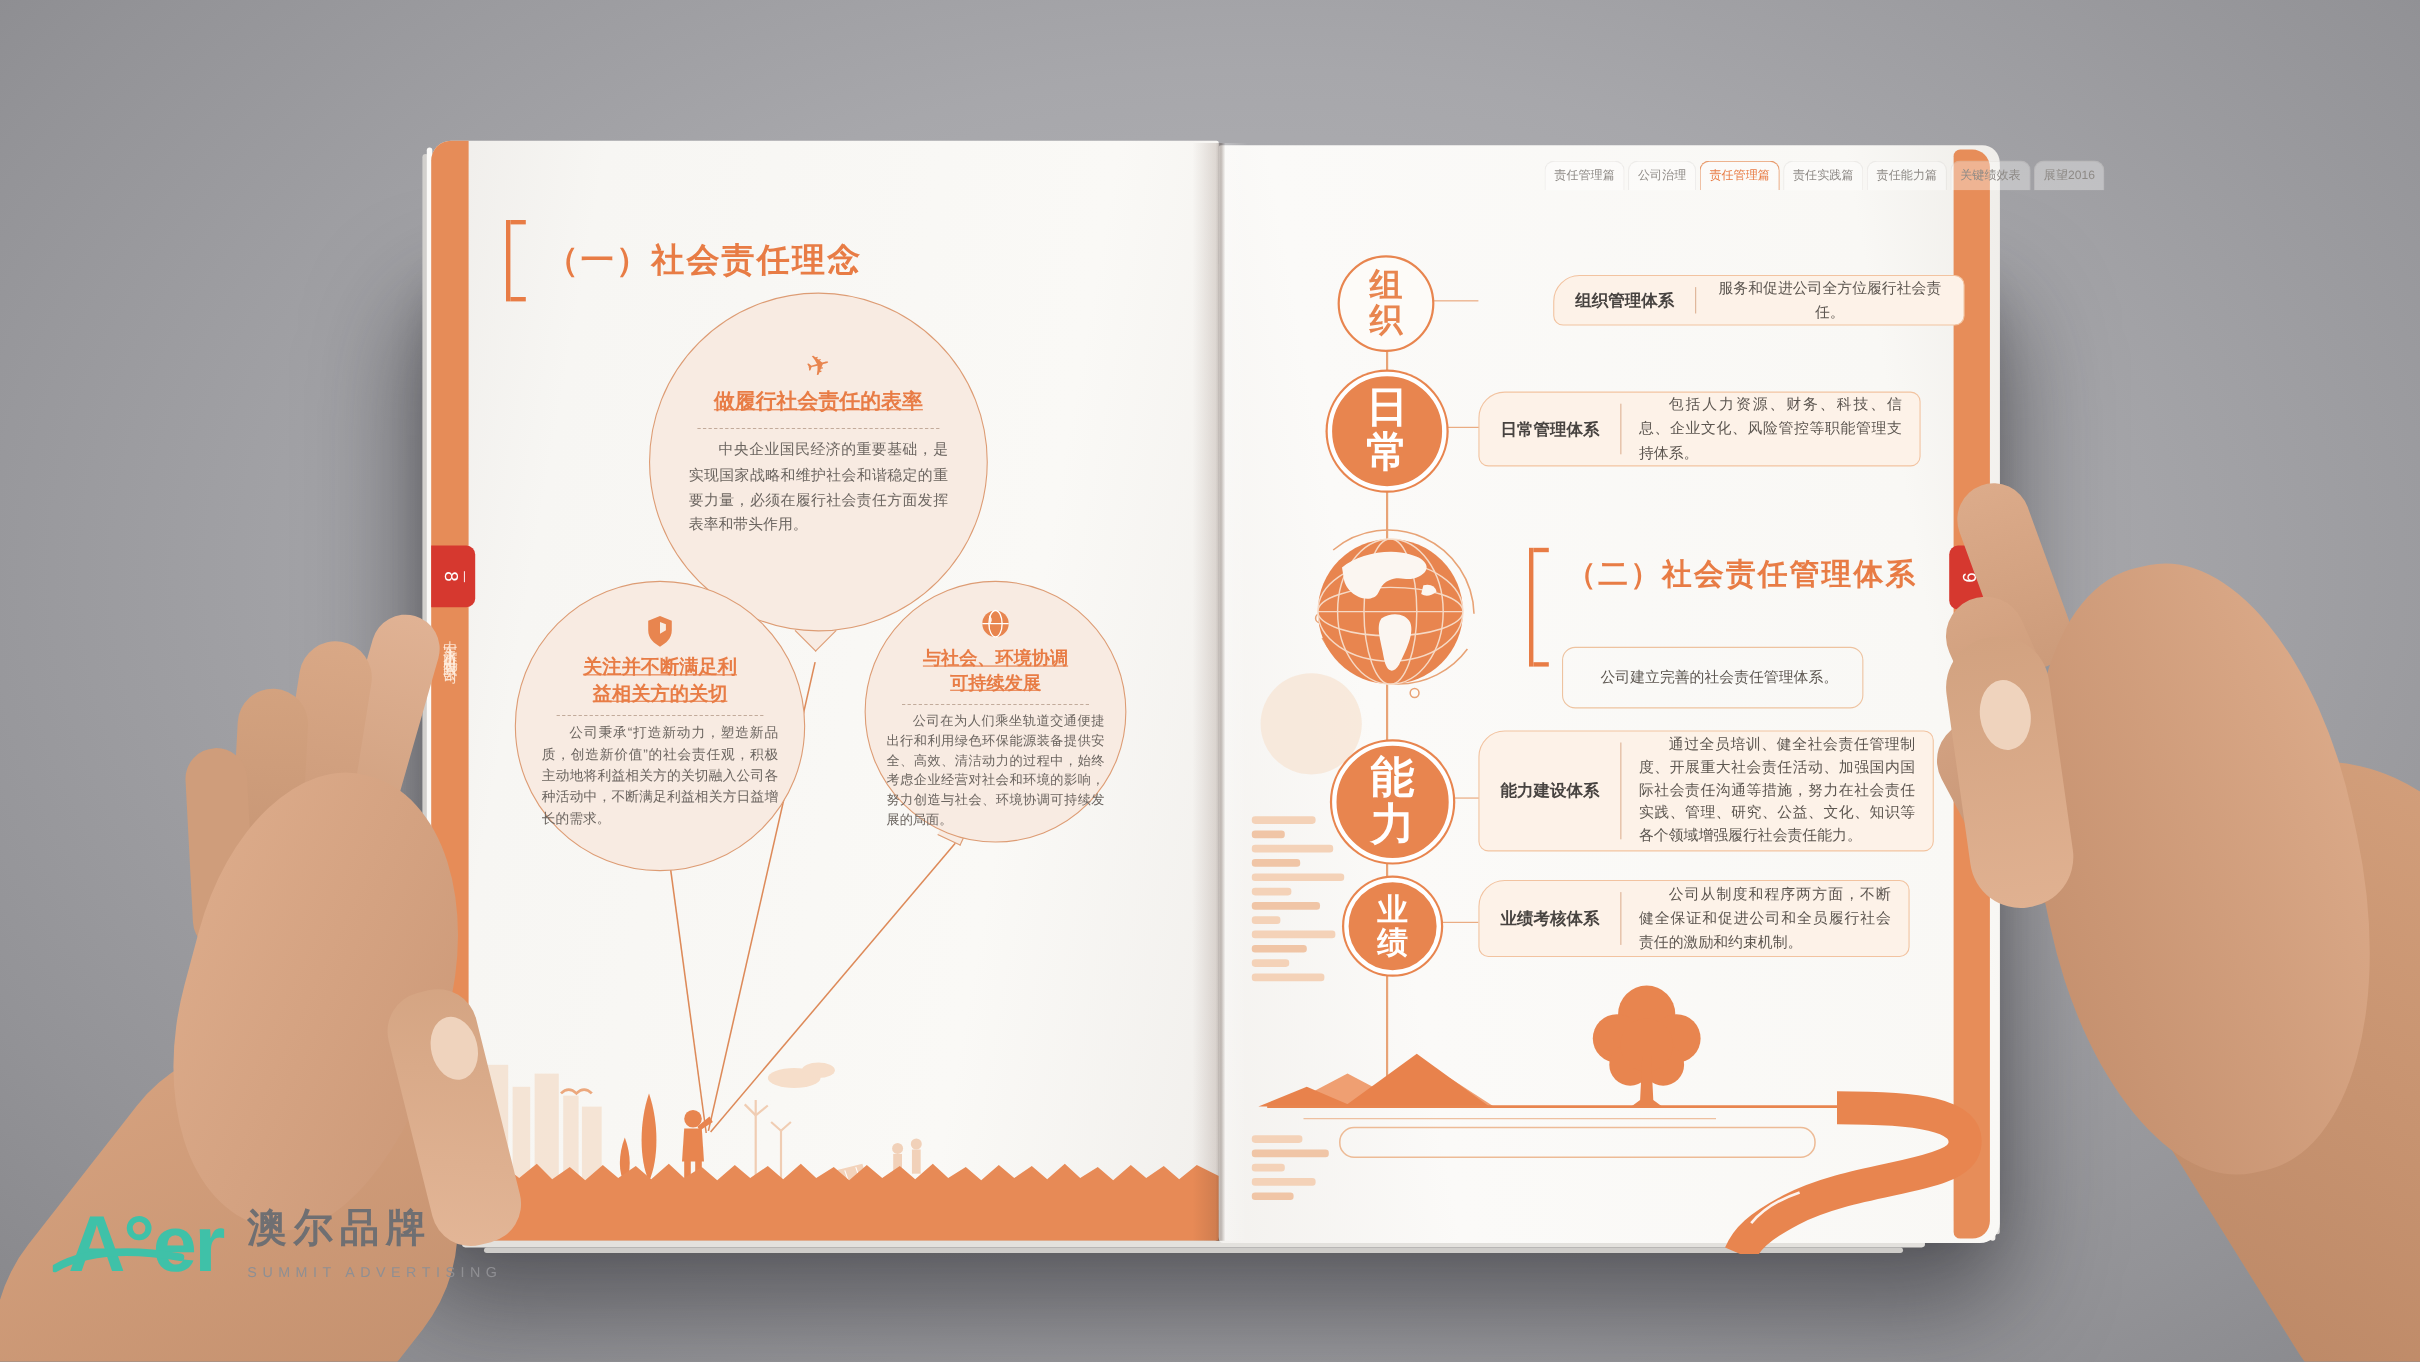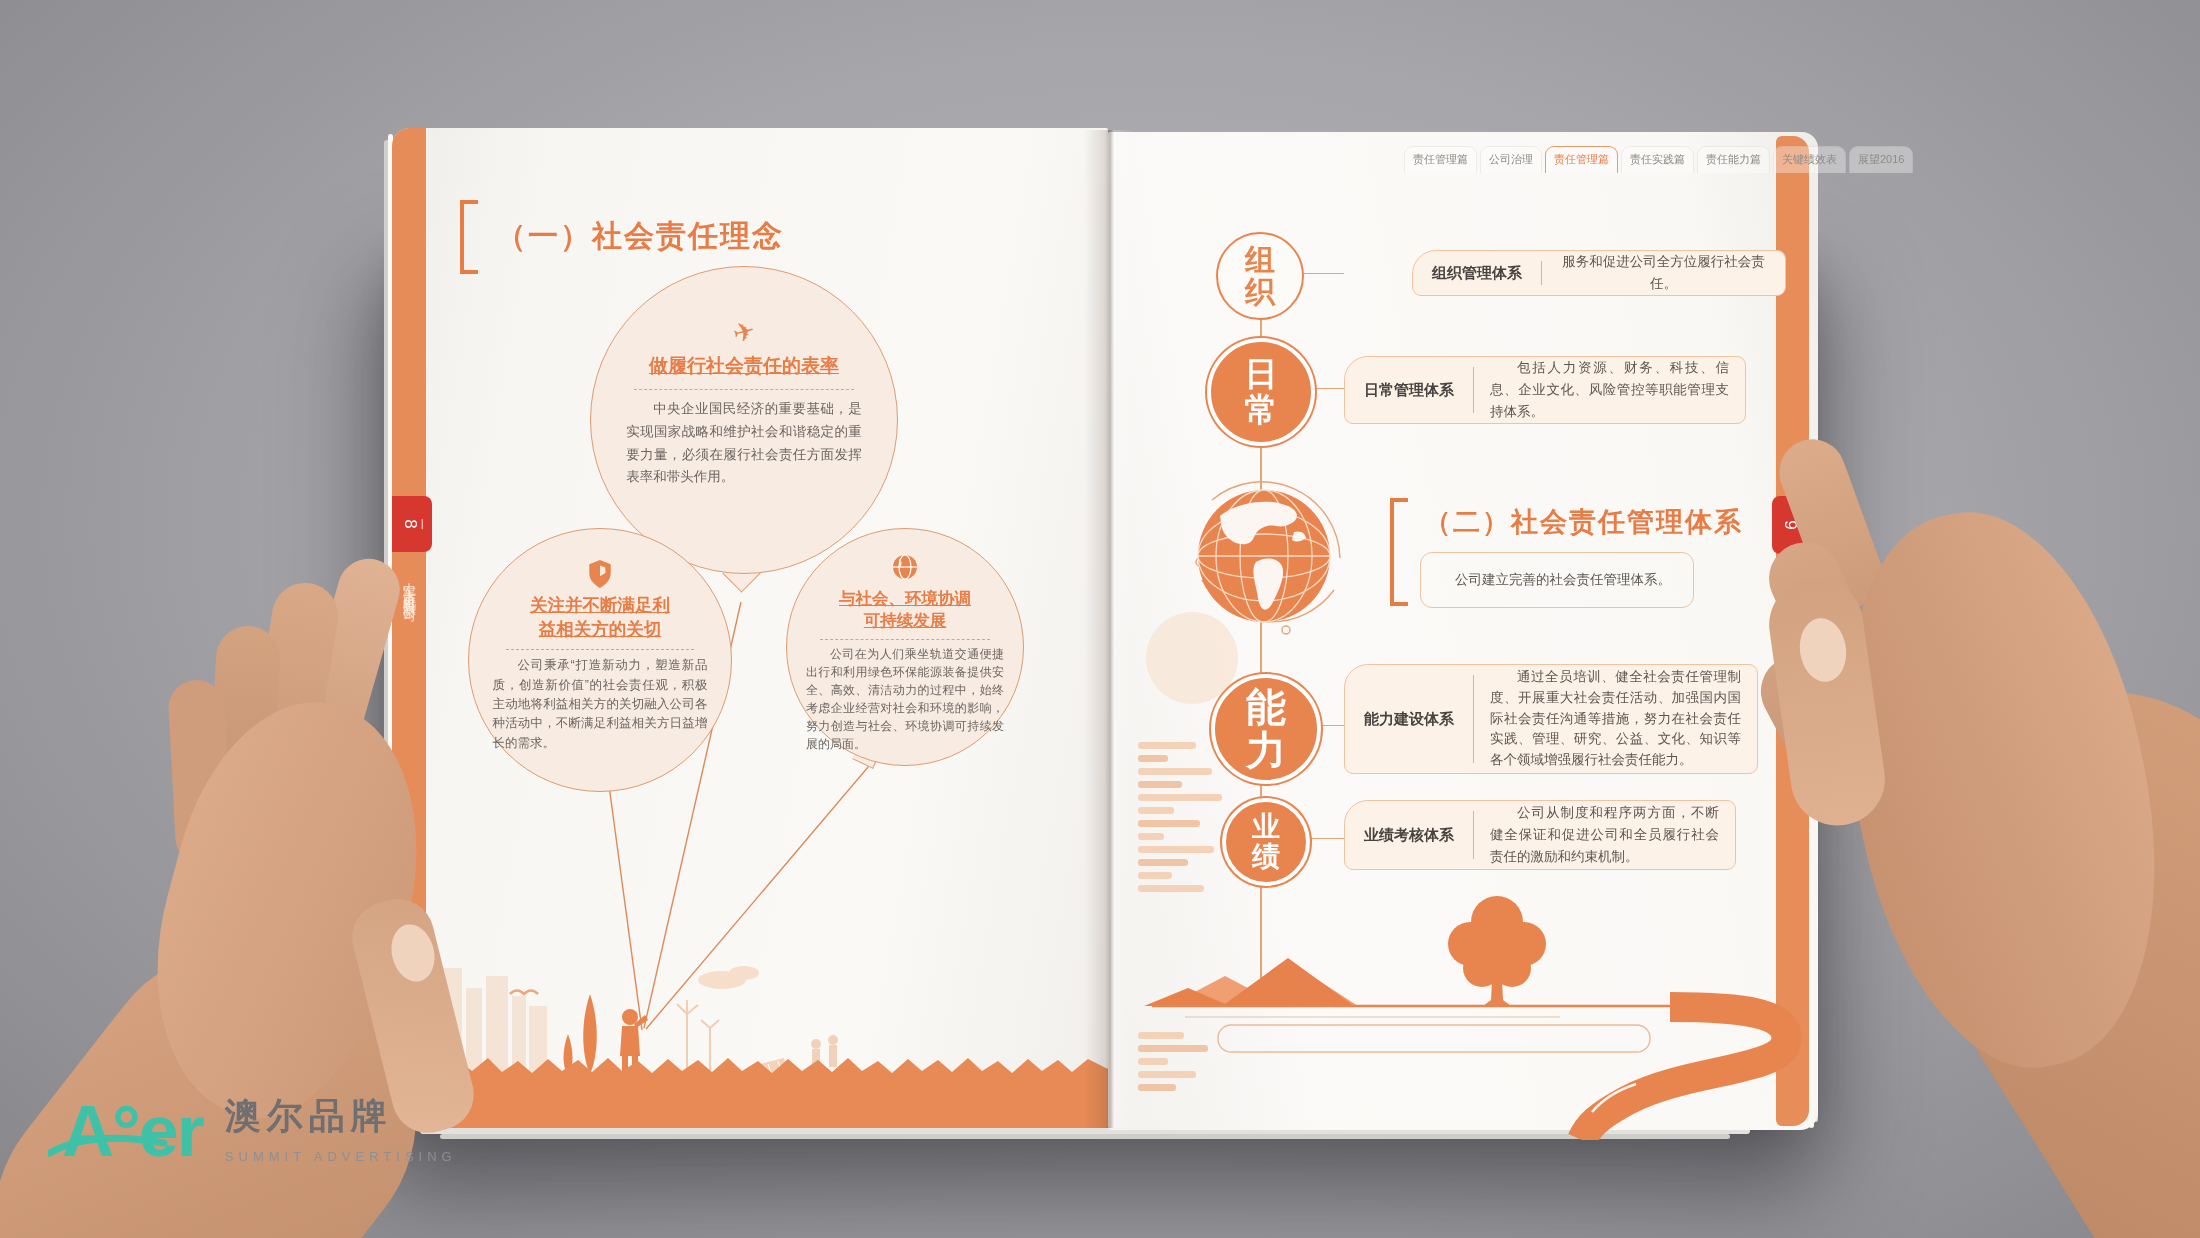--- a/index.html
+++ b/index.html
@@ -43,21 +43,21 @@
   .t-circle .vchar{width:1.05em;word-break:break-all;line-height:1.08;font-weight:bold;}
   .c-outline{background:#fdfbf8;border:2px solid #e8854f;color:#e8854f;}
   .c-fill{background:#e8854f;border:4px solid #fff;box-shadow:0 0 0 2px #e8854f;color:#fff;}
   .t-box{background:#fdf2e8;border:1px solid #f2c3a0;border-radius:24px 9px 9px 9px;display:flex;align-items:center;z-index:5;}
   .t-box .lbl{font-weight:bold;color:#474340;font-size:15px;flex:0 0 128px;text-align:center;}
   .t-box .sep{width:1px;align-self:stretch;margin:10px 0;background:#ddb294;}
   .t-box .txt{flex:1;color:#5c5650;font-size:13.5px;line-height:1.62;padding:8px 16px;}
   .t-box .txt.just{text-align:justify;text-indent:2em;}
   .t-box .txt.ctr{text-align:center;text-indent:0;}
   .conn{background:#e8a376;height:1px;z-index:3;}
-  .note-box{border:1px solid #eec3a0;border-radius:12px;display:flex;align-items:center;z-index:5;}
+  .note-box{border:1px solid #eec3a0;border-radius:12px;display:flex;align-items:center;z-index:5;margin-top:36px;}
   .deco-bar{height:7px;border-radius:3px;background:#f4d2b8;}
   
   .skin{background:linear-gradient(110deg,#dfae8d,#cd9a78);}
   .finger{border-radius:36px;}
   .nail{border-radius:50%;background:#efd3bd;}
   
   #logo{left:62px;top:1092px;display:flex;align-items:flex-end;z-index:70;}
   #logo .mark{font-size:72px;font-weight:bold;color:#3fc1a8;line-height:.9;letter-spacing:-2px;}
   #logo .cn{font-size:36px;color:#6f6f72;letter-spacing:6px;font-weight:bold;}
   #logo .en{font-size:13px;color:#8f8f93;letter-spacing:5px;margin-top:8px;}
@@ -218,21 +218,21 @@
       <div class="deco-bar" style="width:70px;background:#f0c5a6;"></div>
     <div class="deco-bar" style="width:30px;"></div>
       <div class="deco-bar" style="width:58px;"></div>
     <div class="deco-bar" style="width:38px;background:#f0c5a6;"></div>
   </div>
 
   <div class="abs t-circle c-outline" style="left:1216px;top:232px;width:84px;height:84px;">
     <span class="vchar" style="font-size:30px;">组织</span>
   </div>
   <div class="abs t-circle c-fill" style="left:1207px;top:338px;width:100px;height:100px;">
-    <span class="vchar" style="font-size:33px;">日常</span>
+    <span class="vchar" style="font-size:38px;">日常</span>
   </div>
 
   <svg class="abs" style="left:1182px;top:470px;z-index:6;" width="164" height="176" viewBox="0 0 164 176">
     <path d="M 30,30 A 78,78 0 0 1 158,88" fill="none" stroke="#e8a376" stroke-width="1.4"></path>
     <path d="M 152,120 A 78,78 0 0 1 20,110" fill="none" stroke="#e8a376" stroke-width="1.4"></path>
     <circle cx="18" cy="92" r="4" fill="#fdfbf8" stroke="#e8a376" stroke-width="1.4"></circle>
     <circle cx="104" cy="160" r="4" fill="#fdfbf8" stroke="#e8a376" stroke-width="1.4"></circle>
     <circle cx="82" cy="86" r="66" fill="#e8854f"></circle>
     <g stroke="#f8e3d2" stroke-width="1.3" fill="none" opacity="0.9">
       <ellipse cx="82" cy="86" rx="66" ry="22"></ellipse>

